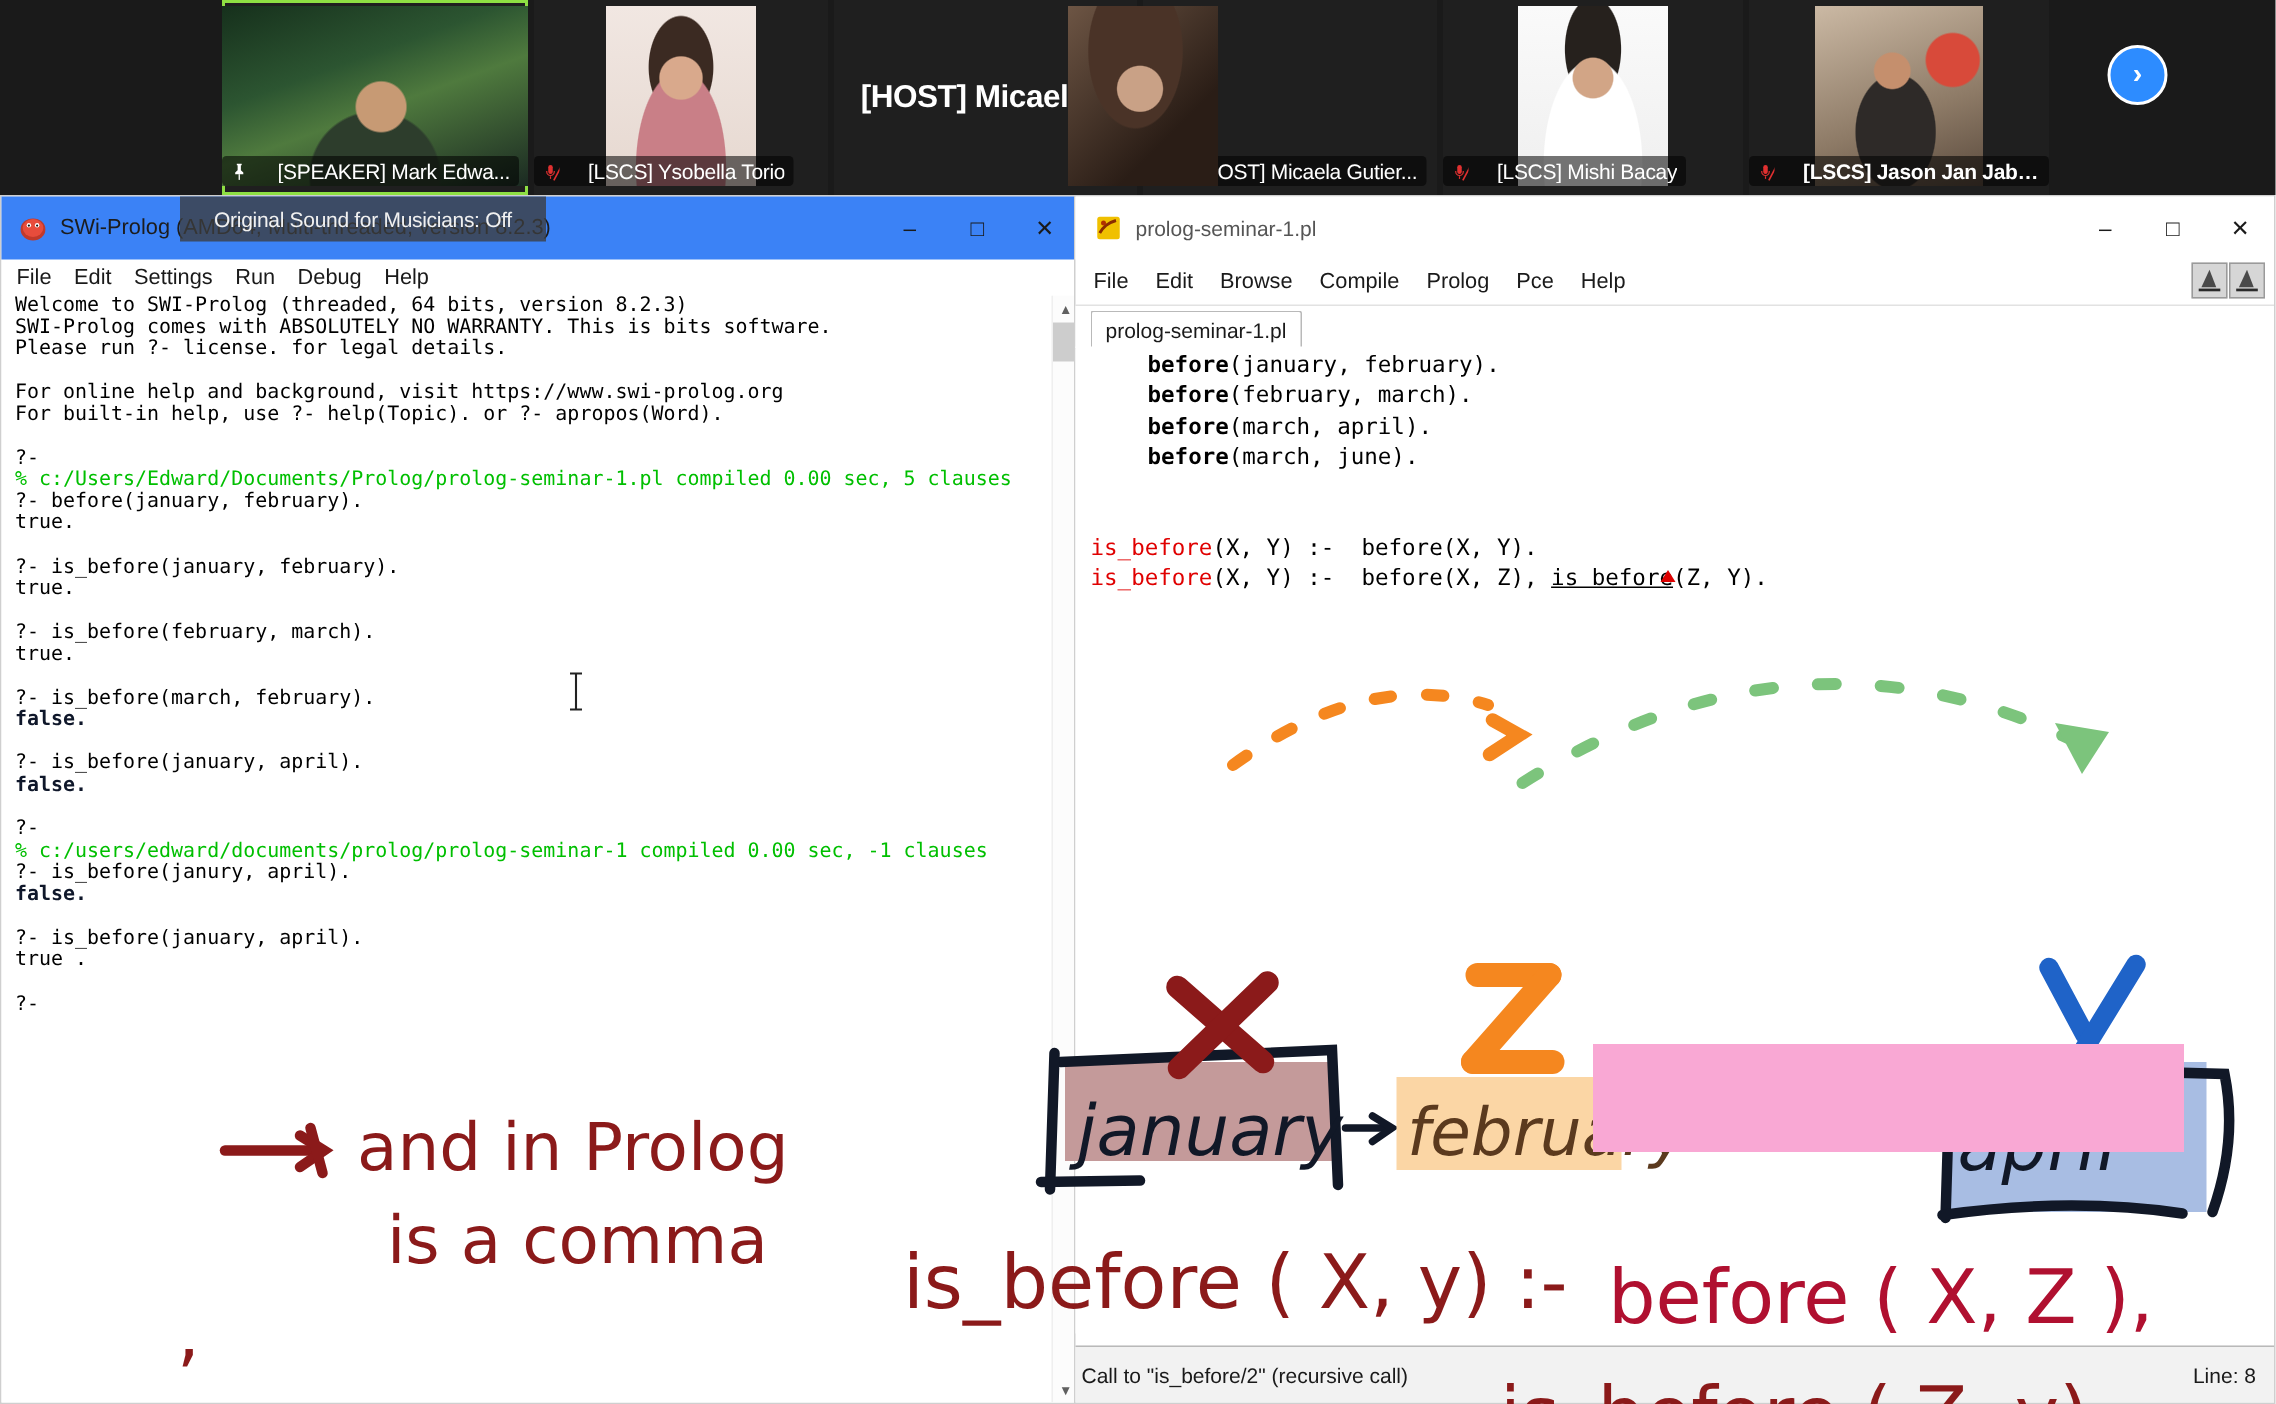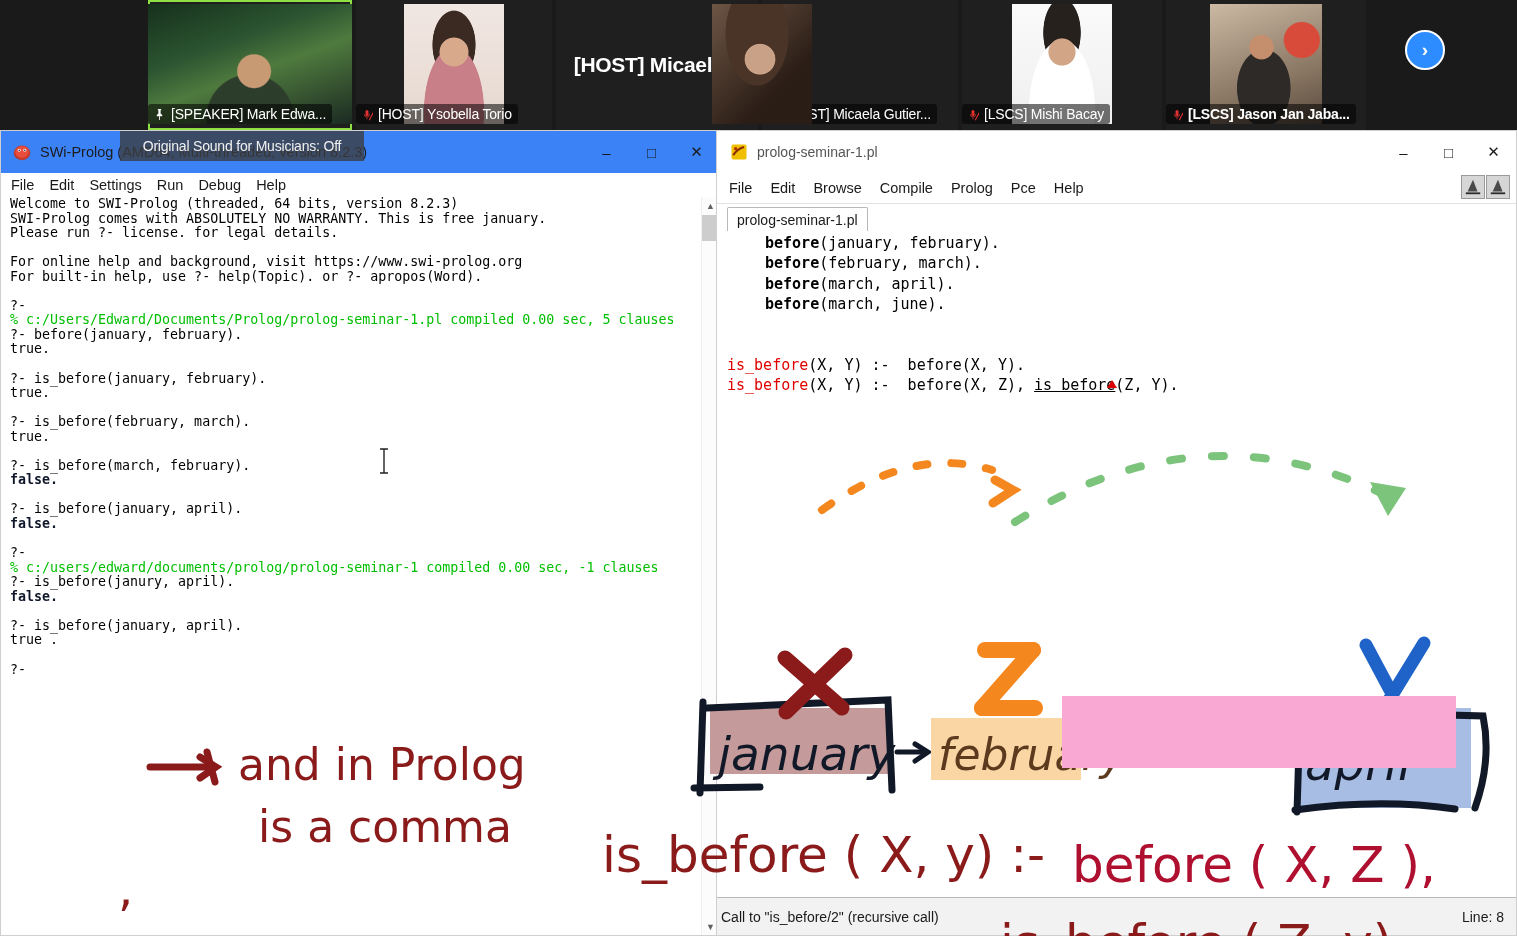--- a/index.html
+++ b/index.html
@@ -19,21 +19,21 @@
     background:#1f1f1f;
     overflow:hidden;
   }
   .tile .vid{
     position:absolute;left:50%;transform:translateX(-50%);
     top:4px;height:120px;
   }
   .tile.active{box-shadow:inset 0 0 0 2px #8ee043;}
   .tile .namebar{
     position:absolute;left:0;bottom:6px;
-    display:flex;align-items:center;gap:5px;
+    display:flex;align-items:center;gap:19px;
     padding:2px 6px 2px 5px;
     background:rgba(0,0,0,0.55);
     border-radius:3px;
     max-width:100%;
     box-sizing:border-box;
   }
   .tile .namebar .nm{
     color:#fff;font-size:14px;white-space:nowrap;overflow:hidden;
     text-overflow:ellipsis;letter-spacing:-0.2px;
   }
@@ -230,21 +230,21 @@
     <div class="vid ph ph2" style="width:100px;"></div>
     <div class="namebar" style="max-width:196px;">
       <span class="mic-muted">
         <svg viewBox="0 0 24 24" width="12" height="15">
             <path d="M12 3a3 3 0 0 1 3 3v6a3 3 0 0 1-6 0V6a3 3 0 0 1 3-3z" fill="#e03030"></path>
             <rect x="11.2" y="18" width="1.6" height="3.5" fill="#e03030"></rect>
             <path d="M7 11v1a5 5 0 0 0 10 0v-1" stroke="#e03030" stroke-width="1.6" fill="none"></path>
             <rect x="4" y="20.2" width="22" height="2.2" fill="#e03030" transform="rotate(-62 12 12)"></rect>
           </svg>
       </span>
-      <span class="nm">[HOST] Ysobella Torio</span>
+      <span class="nm">[LSCS] Ysobella Torio</span>
     </div>
   </div>
 
   <div class="tile" style="left:556px;width:202px;">
     <div class="host-text-tile" style="left:0;width:202px;">[HOST]  Micaela...</div>
   </div>
 
   <div class="tile" style="left:762px;width:196px;">
     <div class="namebar" style="max-width:196px;">
       <span class="mic-muted">
@@ -322,21 +322,21 @@
     <span class="mi">File</span>
     <span class="mi">Edit</span>
     <span class="mi">Settings</span>
     <span class="mi">Run</span>
     <span class="mi">Debug</span>
     <span class="mi">Help</span>
   </div>
 
   <div id="console-body">
     <div id="console-text"><span>Welcome to SWI-Prolog (threaded, 64 bits, version 8.2.3)</span>
-<span>SWI-Prolog comes with ABSOLUTELY NO WARRANTY. This is free january.</span>
+<span>SWI-Prolog comes with ABSOLUTELY NO WARRANTY. This is bits software.</span>
 <span>Please run ?- license. for legal details.</span>
 <span></span>
 <span>For online help and background, visit https://www.swi-prolog.org</span>
 <span>For built-in help, use ?- help(Topic). or ?- apropos(Word).</span>
 <span></span>
 <span>?-</span>
 <span class="g">% c:/Users/Edward/Documents/Prolog/prolog-seminar-1.pl compiled 0.00 sec, 5 clauses</span>
 <span>?- before(january, february).</span>
 <span class="t">true.</span>
 <span></span>

